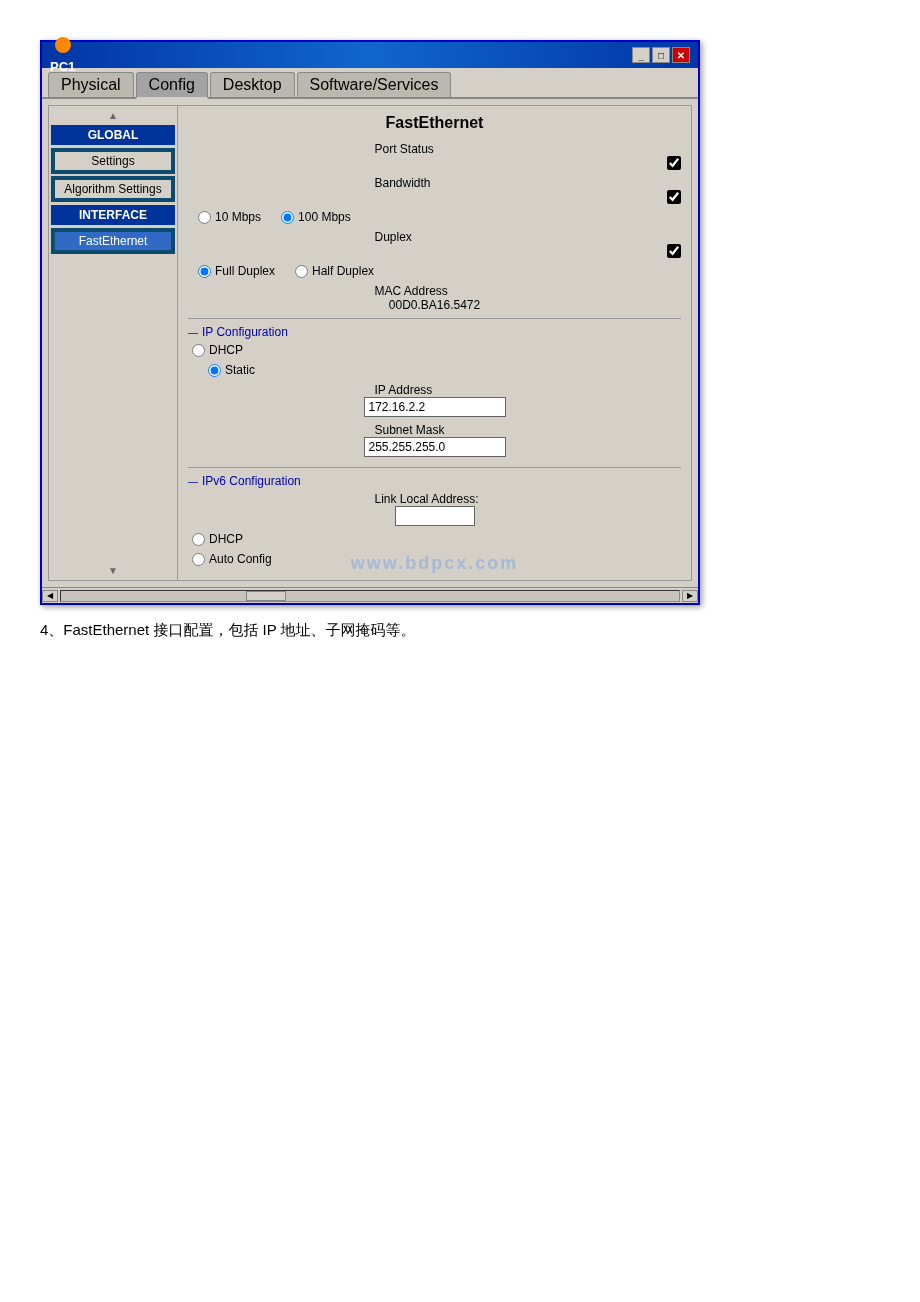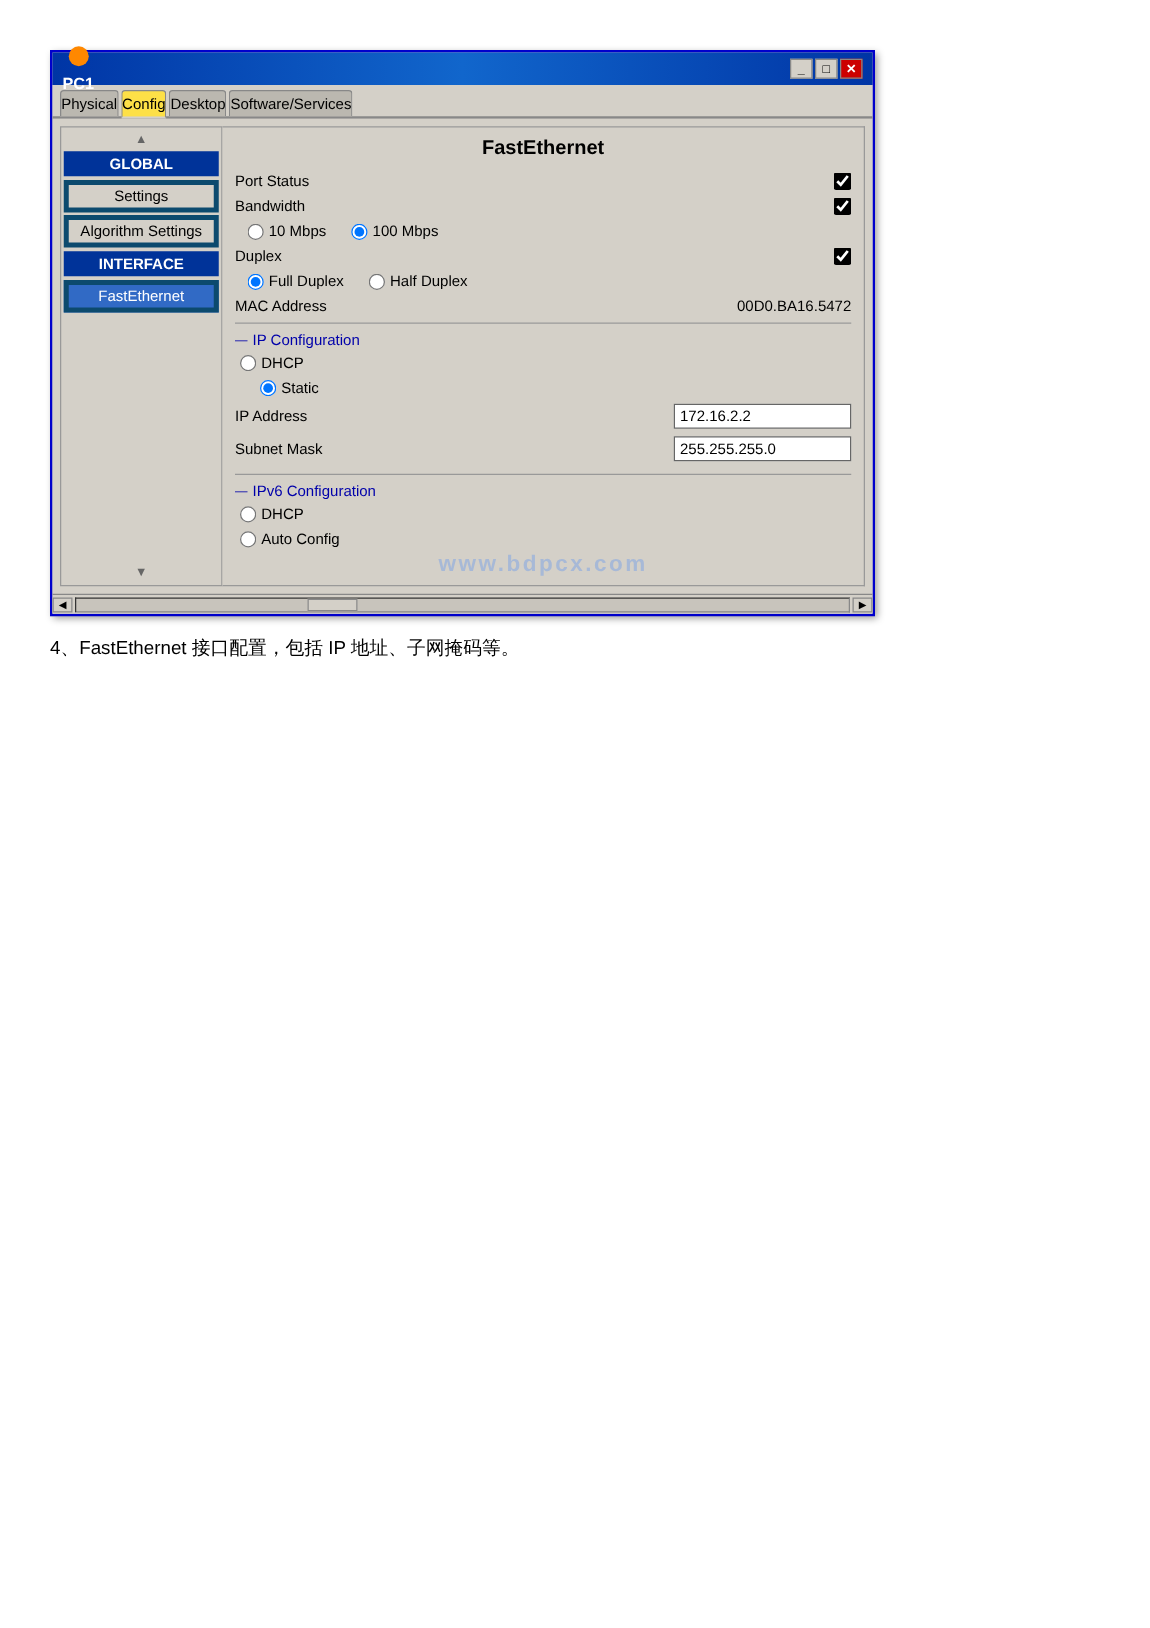--- a/index.html
+++ b/index.html
@@ -74,31 +74,31 @@
     
     .tab-bar {
       background: #d4d0c8;
       display: flex;
       align-items: flex-end;
       padding: 4px 6px 0 6px;
       border-bottom: 2px solid #888;
       gap: 2px;
     }
     .tab {
-      padding: 3px 0;
+      padding: 3px 12px;
       background: #bbb8b0;
       border: 1px solid #888;
       border-bottom: none;
       cursor: pointer;
-      font-size: 12px;
+      font-size: 16px;
       color: #000;
       border-radius: 3px 3px 0 0;
     }
     .tab.active {
-      background: #fde047;
+      background: #a3a3a3;
       border-bottom: 2px solid #d4d0c8;
       margin-bottom: -2px;
       font-weight: normal;
     }
 
     
     .content-area {
       display: flex;
       background: #d4d0c8;
       padding: 6px;
@@ -223,20 +223,21 @@
       font-size: 12px;
       width: 80px;
       height: 20px;
     }
 
     .full-width-row {
       display: flex;
       align-items: center;
       justify-content: space-between;
       margin-bottom: 6px;
+      flex-direction: column;
     }
     .label-col {
       font-size: 12px;
       min-width: 120px;
     }
 
     
     .bottom-scrollbar {
       height: 16px;
       background: #d4d0c8;
@@ -404,20 +405,24 @@
           <span class="label-col">Subnet Mask</span>
           <input type="text" class="input-field" value="255.255.255.0" style="">
         </div>
 
         <hr class="section-divider" style="margin-top:10px;">
 
         <div class="section-label">
           <span>IPv6 Configuration</span>
         </div>
 
+        <div class="full-width-row">
+          <span class="label-col">Link Local Address:</span>
+          <input type="text" class="input-field-small" style="">
+        </div>
 
         <div class="radio-group" style="margin-left:4px;">
           <div class="radio-option">
             <input type="radio" name="ipv6config" style="">
             <span>DHCP</span>
           </div>
         </div>
 
         <div class="radio-group" style="margin-left:4px;">
           <div class="radio-option">

